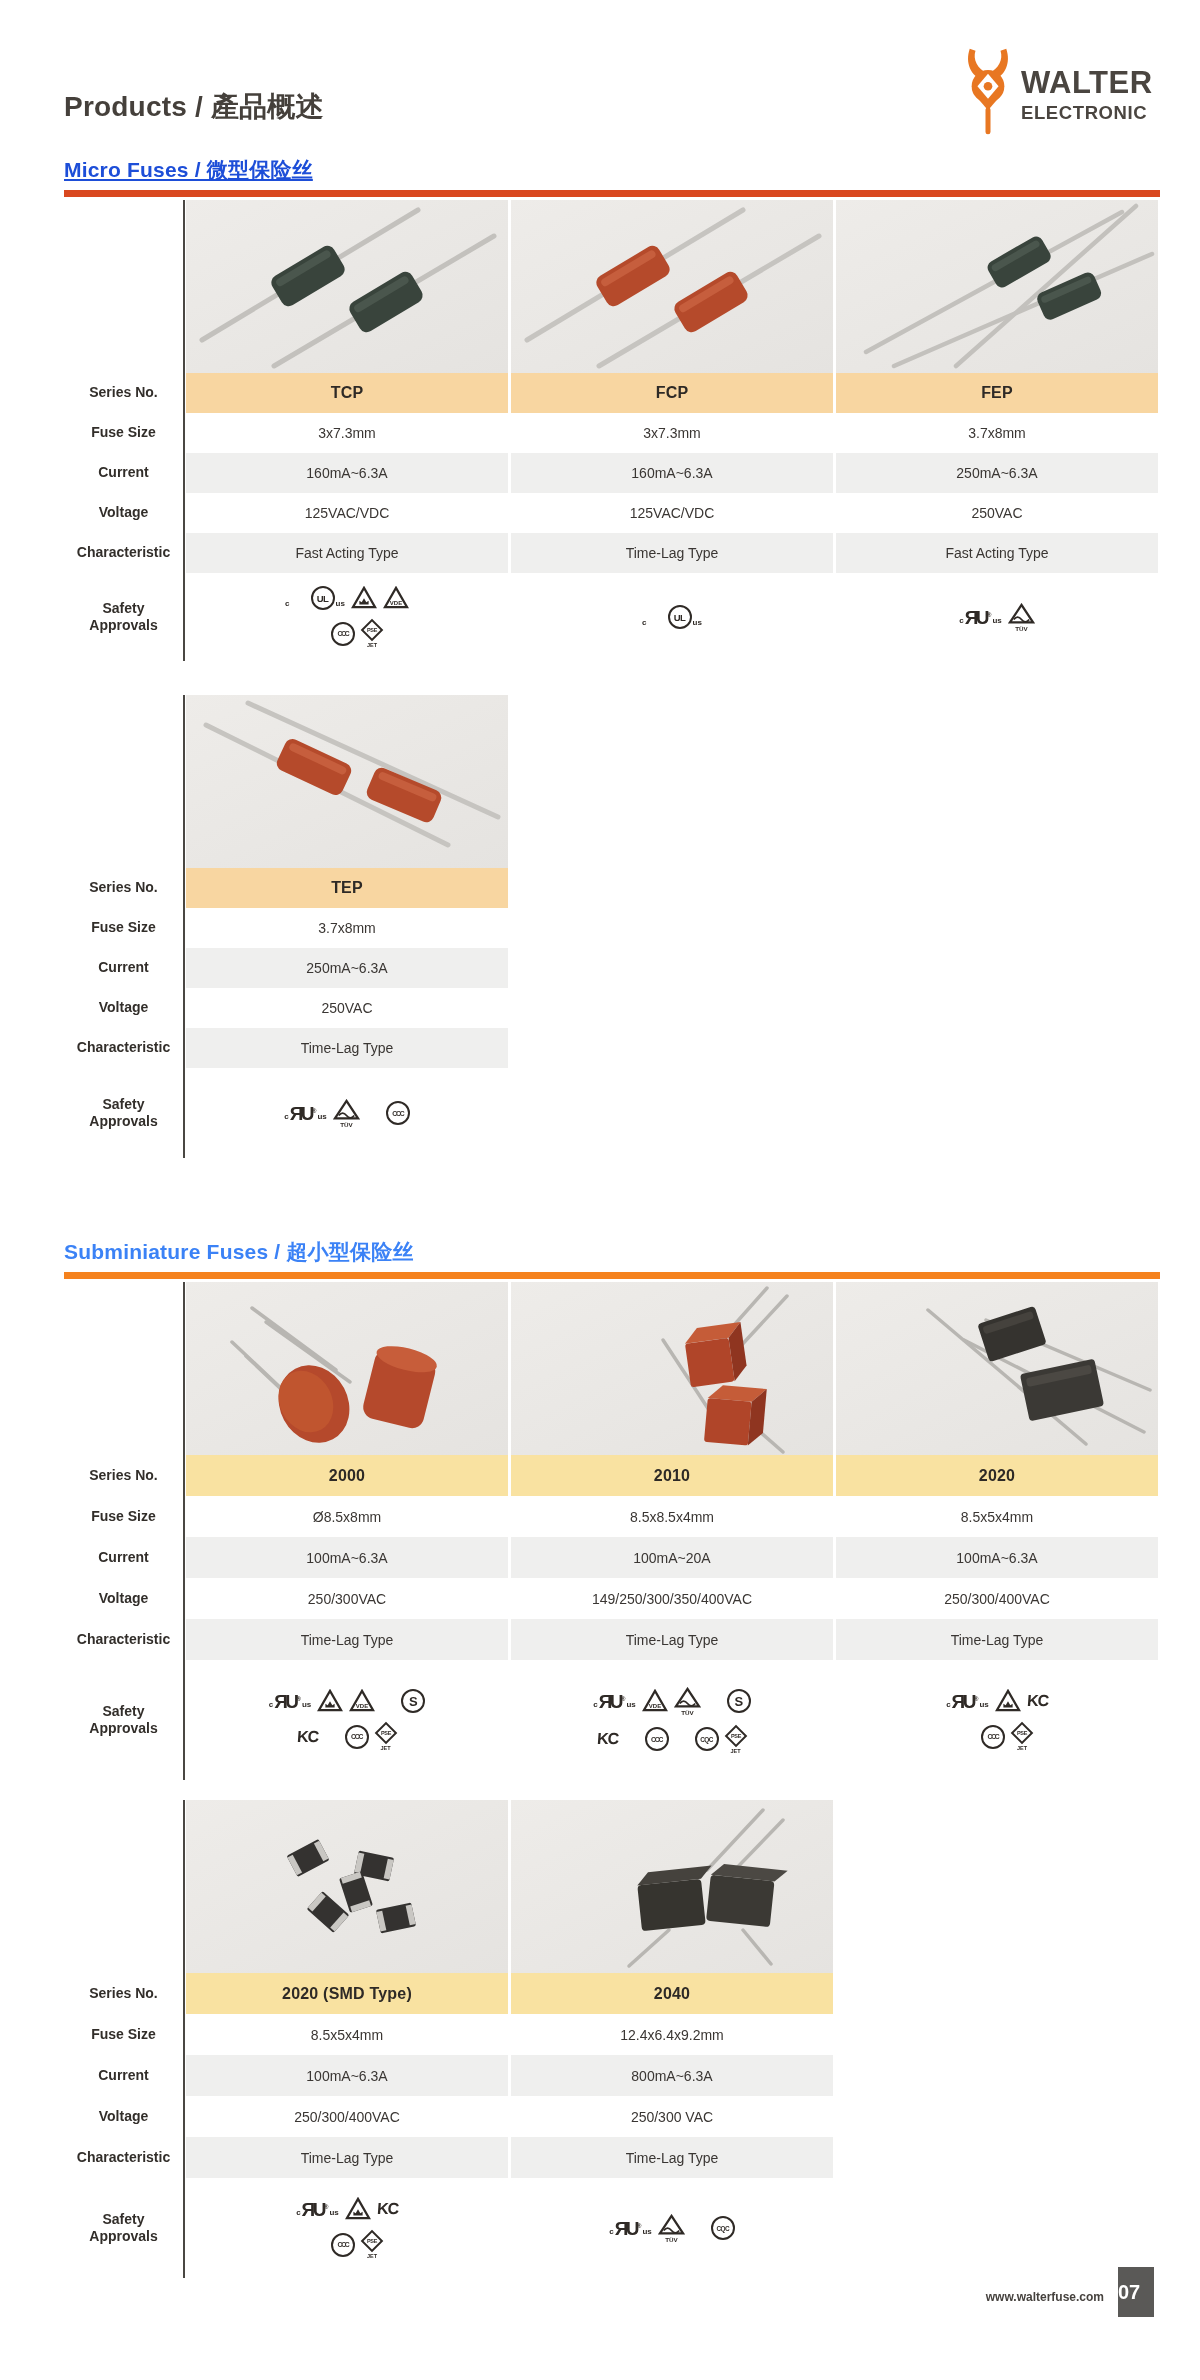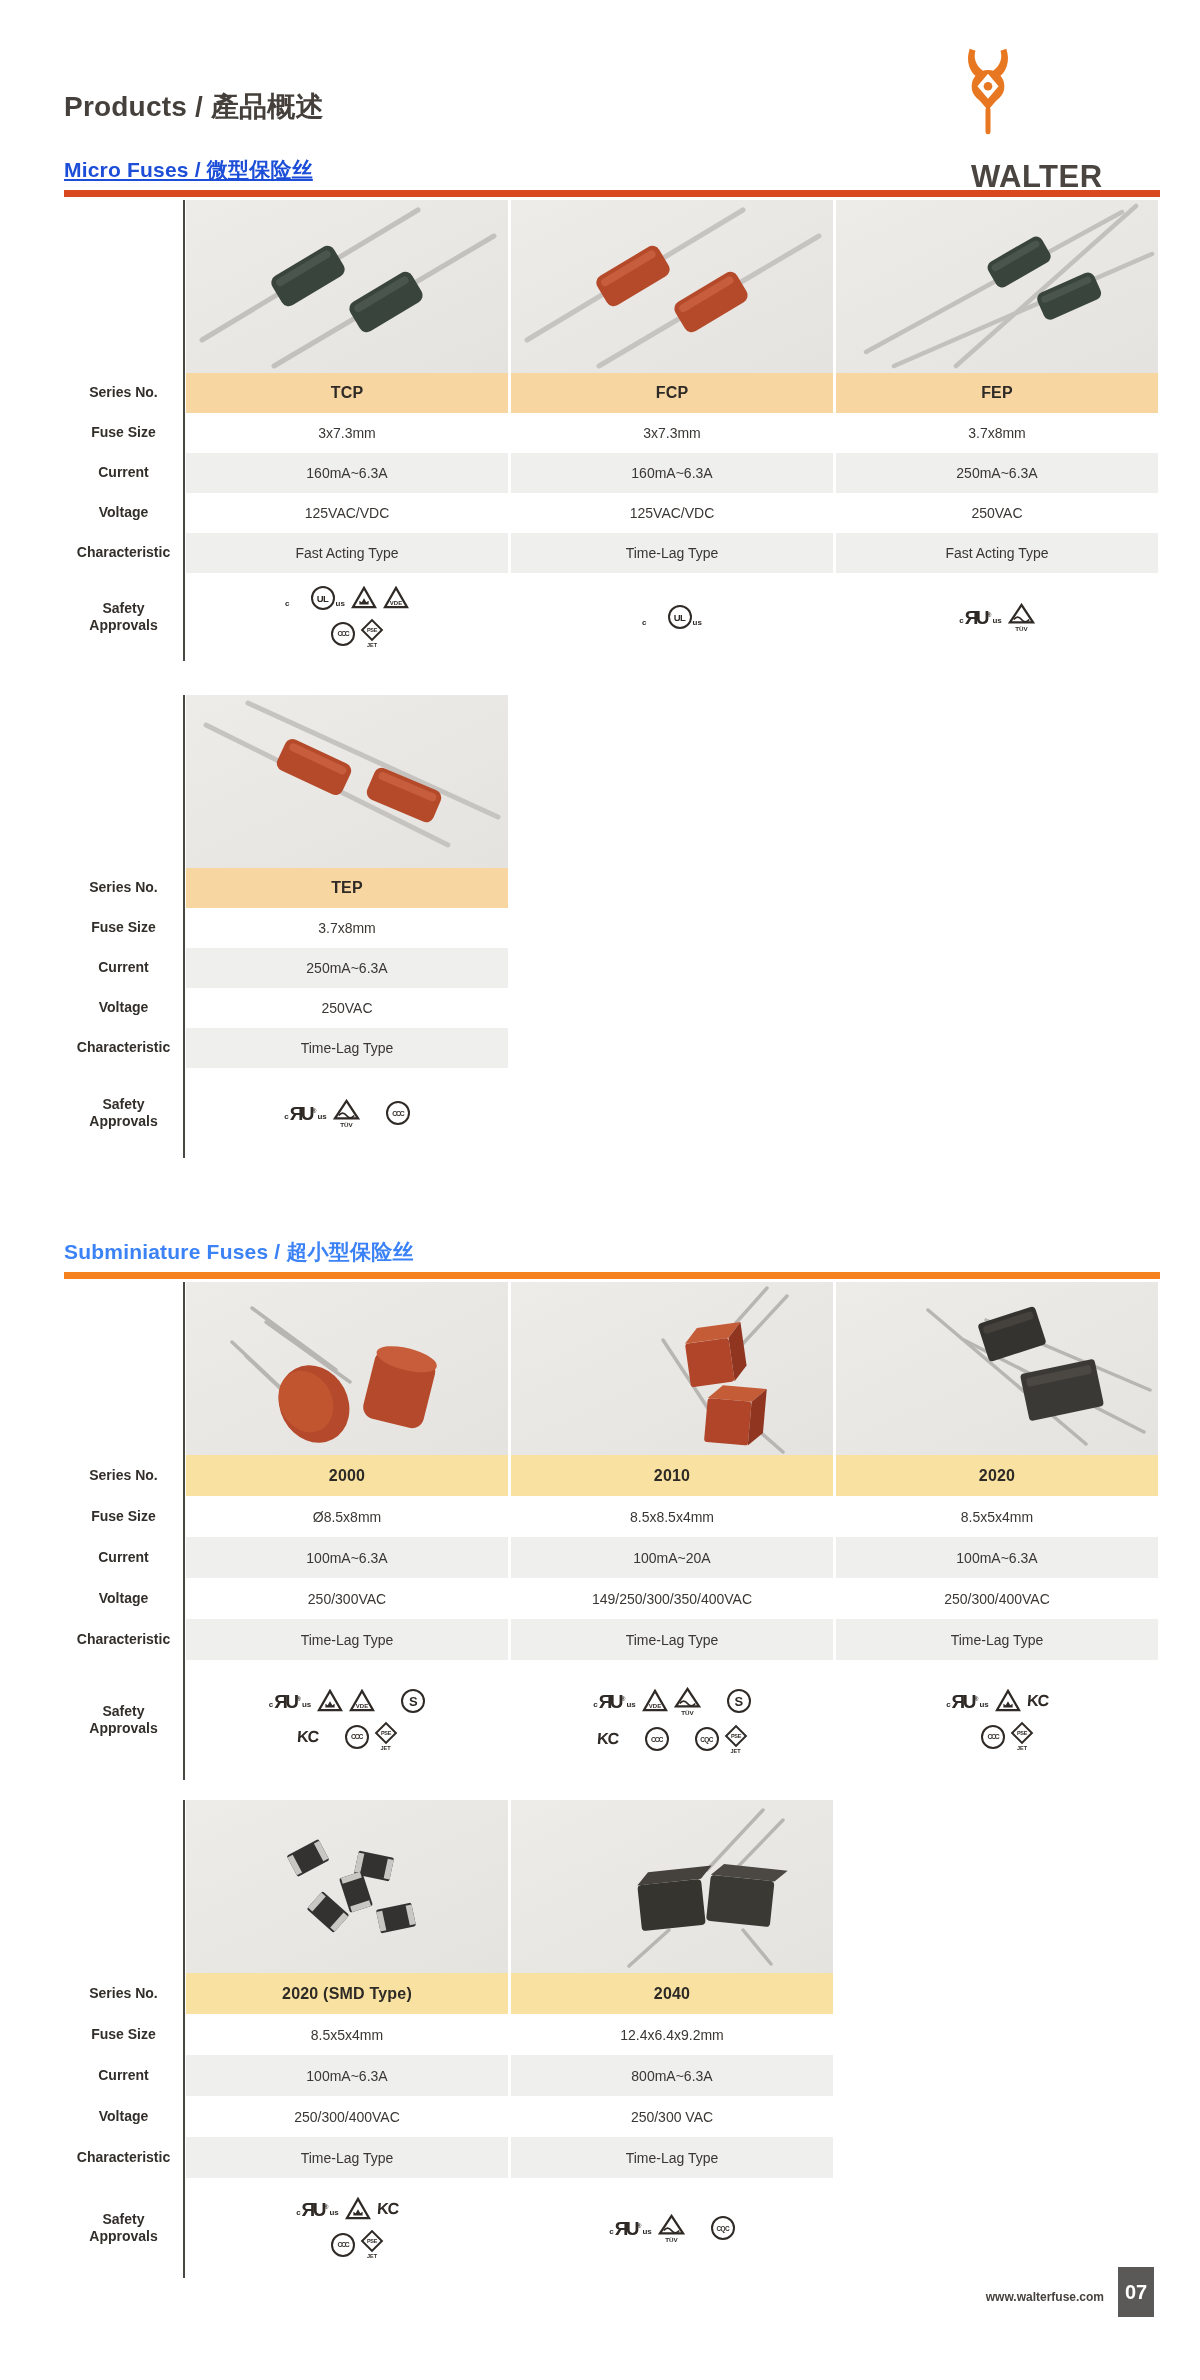--- a/index.html
+++ b/index.html
@@ -1,21 +1,21 @@
 <!DOCTYPE html>
 <html><head>
 <meta charset="utf-8">
 <style>
   html,body{margin:0;padding:0;background:#ffffff;}
   body{font-family:"Liberation Sans","DejaVu Sans",sans-serif;-webkit-font-smoothing:antialiased;}
   .page{position:relative;width:1200px;height:2380px;background:#fff;overflow:hidden;border-radius:27px;}
 
   
   .page-title{position:absolute;left:64px;top:88px;font-size:28px;font-weight:bold;color:#45403b;letter-spacing:0.2px;}
-  .logo{position:absolute;left:963px;top:45px;display:flex;align-items:flex-start;flex-direction:column;}
+  .logo{position:absolute;left:963px;top:45px;display:flex;align-items:flex-start;}
   .logo-mark{width:50px;height:94px;display:block;}
   .logo-text{margin-left:8px;margin-top:22px;line-height:1;}
   .logo-line1{font-size:31px;font-weight:bold;color:#4a4540;letter-spacing:0.5px;}
   .logo-line2{font-size:18.5px;font-weight:bold;color:#4a4540;letter-spacing:0.6px;margin-top:6px;}
 
   
   .sec-title{position:absolute;left:64px;font-size:21px;font-weight:bold;letter-spacing:0.2px;}
   #sec1-title{top:156px;color:#1d4ed8;text-decoration:underline;}
   #sec2-title{top:1238px;color:#3b82f6;}
   .sec-rule{position:absolute;left:64px;width:1096px;height:7px;}
@@ -57,21 +57,21 @@
   .mk-kc{font-size:16px;font-weight:800;letter-spacing:-1px;transform:skewX(-4deg);}
   .mk-svg{width:26px;height:24px;display:block;}
   .mk-tuv{width:27px;height:29px;}
   .mk-pse-wrap{display:inline-flex;flex-direction:column;align-items:center;}
   .mk-diamond{box-sizing:border-box;width:16px;height:16px;border:2px solid #2f2a26;transform:rotate(45deg);display:flex;align-items:center;justify-content:center;margin:3px;}
   .mk-pse-t{transform:rotate(-45deg);font-size:5.5px;font-weight:bold;letter-spacing:-0.3px;}
   .mk-jet{font-size:5.5px;font-weight:bold;margin-top:1px;}
 
   
   .site{position:absolute;right:96px;top:2290px;font-size:12px;font-weight:bold;color:#46423e;}
-  .pagebox{position:absolute;left:1118px;top:2267px;width:36px;height:50px;background:#5a5957;color:#fff;display:flex;align-items:center;justify-content:center;font-size:20px;font-weight:bold;}
+  .pagebox{position:absolute;left:1118px;top:2267px;width:36px;height:50px;background:#5a5957;color:#fff;display:flex;align-items:center;font-size:20px;font-weight:bold;}
 </style>
 </head>
 <body>
 
 <div class="page">
 
   <div class="page-title">Products / 產品概述</div>
 
   <div class="logo">
     <svg class="logo-mark" viewBox="0 0 52 96">

